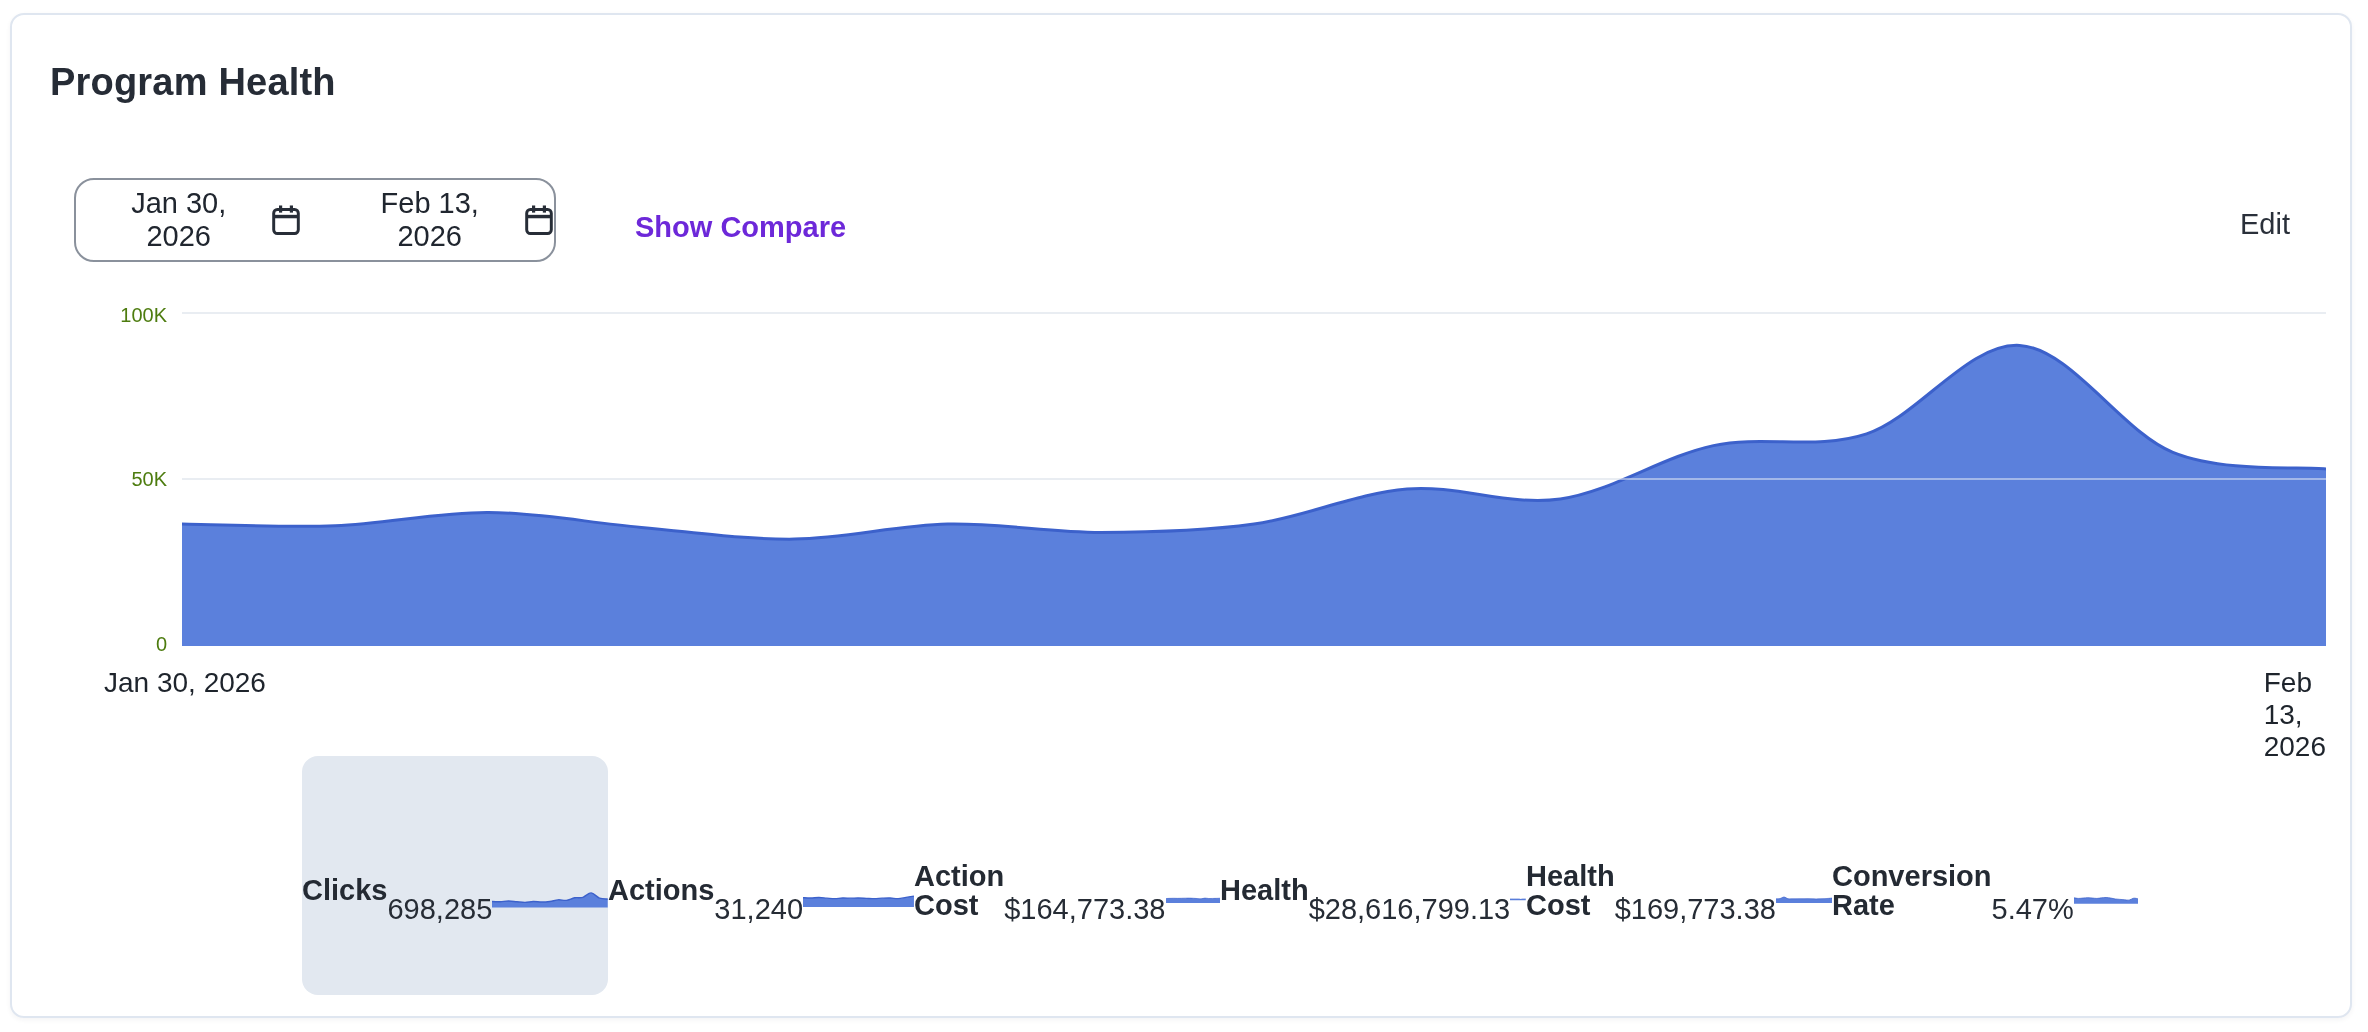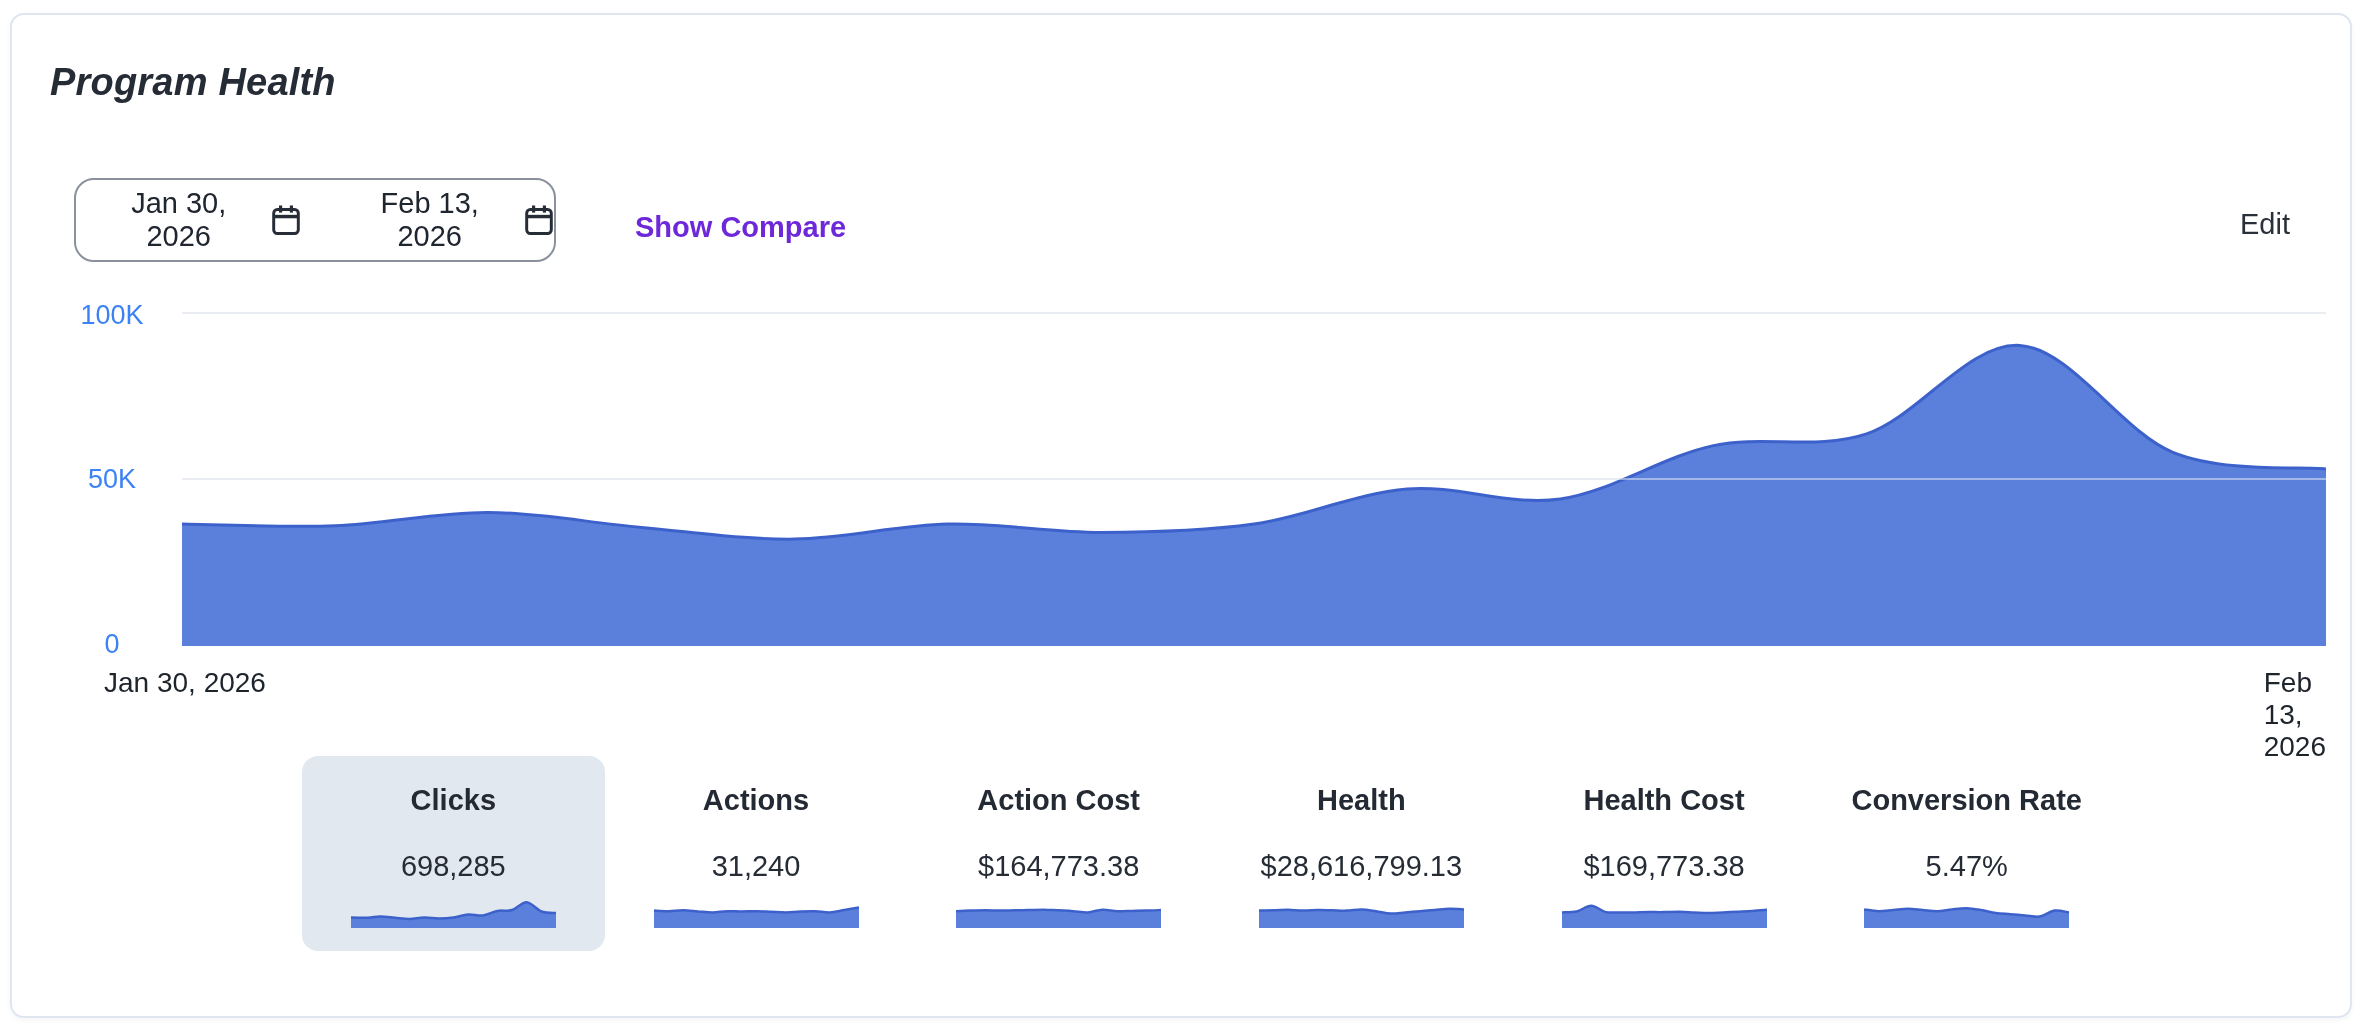--- a/index.html
+++ b/index.html
@@ -8,21 +8,21 @@
     font-family:"Liberation Sans","DejaVu Sans",sans-serif;color:#242a33;
     -webkit-font-smoothing:antialiased;
   }
   .card{
     position:absolute;left:10px;top:13px;width:2342px;height:1005px;
     background:#fff;border:2px solid #dfe6f0;border-radius:14px;
     box-shadow:0 2px 5px rgba(30,40,60,0.05);box-sizing:border-box;
   }
   .page-title{
     position:absolute;left:38px;top:46px;font-size:38px;font-weight:700;
-    color:#262c36;letter-spacing:.2px;font-style:italic;
+    color:#262c36;letter-spacing:.2px;
   }
   
   .daterange{
     position:absolute;left:62px;top:163px;width:482px;height:84px;
     border:2.5px solid #8a919c;border-radius:20px;box-sizing:border-box;
     display:flex;align-items:center;background:#fff;
   }
   .datebtn{
     display:flex;align-items:center;gap:14px;border:none;background:transparent;
     font-family:inherit;font-size:29px;color:#20262f;padding:0;cursor:pointer;
@@ -33,36 +33,36 @@
   .show-compare{
     position:absolute;left:623px;top:196px;font-size:29px;font-weight:700;
     color:#6d28d9;cursor:pointer;
   }
   .edit-btn{
     position:absolute;left:2228px;top:193px;font-size:29px;font-weight:400;
     color:#2a303a;cursor:pointer;
   }
   
   .ylabel{
-    position:absolute;width:110px;text-align:center;right:auto;left:45px;
-    font-size:27px;color:#3b82f6;transform:translateY(-50%);
+    position:absolute;width:110px;text-align:right;right:auto;left:45px;
+    font-size:20px;color:#4d7c0f;transform:translateY(-50%);
   }
   #main-chart{position:absolute;left:170px;top:297px;}
   .xlabel{position:absolute;top:652px;font-size:28px;color:#1e242c;}
   .xlabel.start{left:92px;}
   .xlabel.end{left:auto;right:2368px;}
   .xlabel.end{right:auto;left:2314px;transform:translateX(-100%);}
   
   .metrics{
     position:absolute;left:290px;top:741px;width:1816px;height:195px;
     display:flex;justify-content:space-between;
   }
   .metric{
-    width:306px;height:195px;box-sizing:border-box;border-radius:16px;
-    display:flex;flex-direction:column;align-items:center;padding-top:30px;
+    width:306px;height:239px;box-sizing:border-box;border-radius:16px;
+    display:flex;flex-direction:row;align-items:center;padding-top:30px;
     cursor:pointer;background:transparent;
   }
   .metric.selected{background:#e2e8f0;}
   .metric-label{font-size:29px;font-weight:700;color:#242a33;line-height:1;}
   .metric-value{font-size:29px;font-weight:400;color:#262c35;margin-top:37px;line-height:1;}
   .spark{margin-top:17px;display:block;}
 </style>
 </head>
 <body>
 

